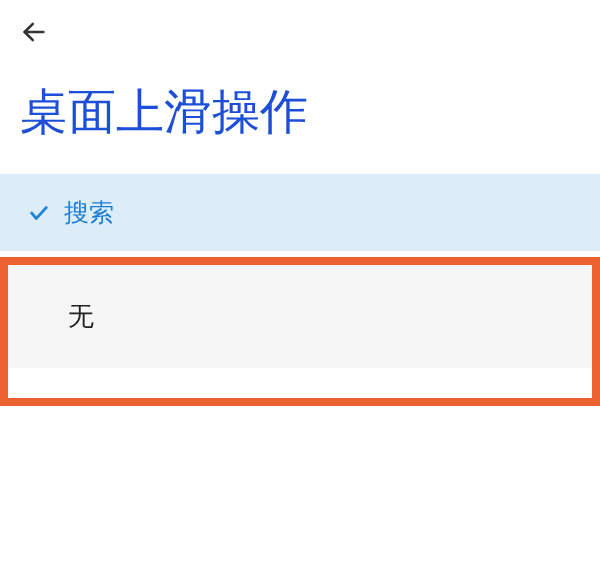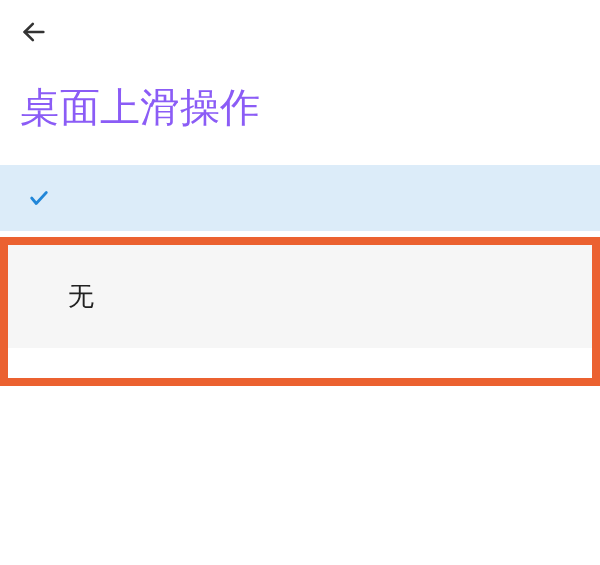--- a/index.html
+++ b/index.html
@@ -23,23 +23,23 @@
     }
     .back-arrow svg {
       width: 28px;
       height: 28px;
       stroke: #333333;
       stroke-width: 2.2;
       fill: none;
     }
     .title {
       padding: 20px 20px 30px 20px;
-      font-size: 40px;
+      font-size: 48px;
       font-weight: 400;
-      color: #8b5cf6;
+      color: #1d4ed8;
     }
     .option-selected {
       background: #dcecf9;
       padding: 22px 20px 22px 28px;
       display: flex;
       align-items: center;
       cursor: pointer;
     }
     .check-icon {
       margin-right: 14px;
@@ -91,20 +91,21 @@
 </div>
 
 <div class="title">桌面上滑操作</div>
 
 <div class="option-selected">
   <span class="check-icon">
     <svg viewBox="0 0 24 24">
       <polyline points="4,12 9,18 20,6" stroke-linecap="round" stroke-linejoin="round"></polyline>
     </svg>
   </span>
+  <span class="option-selected-label">搜索</span>
 </div>
 
 <div class="highlight-box">
   <div class="option-unselected">
     <span class="option-unselected-label">无</span>
   </div>
   <div class="spacer-white"></div>
 </div>
 
 </body></html>

